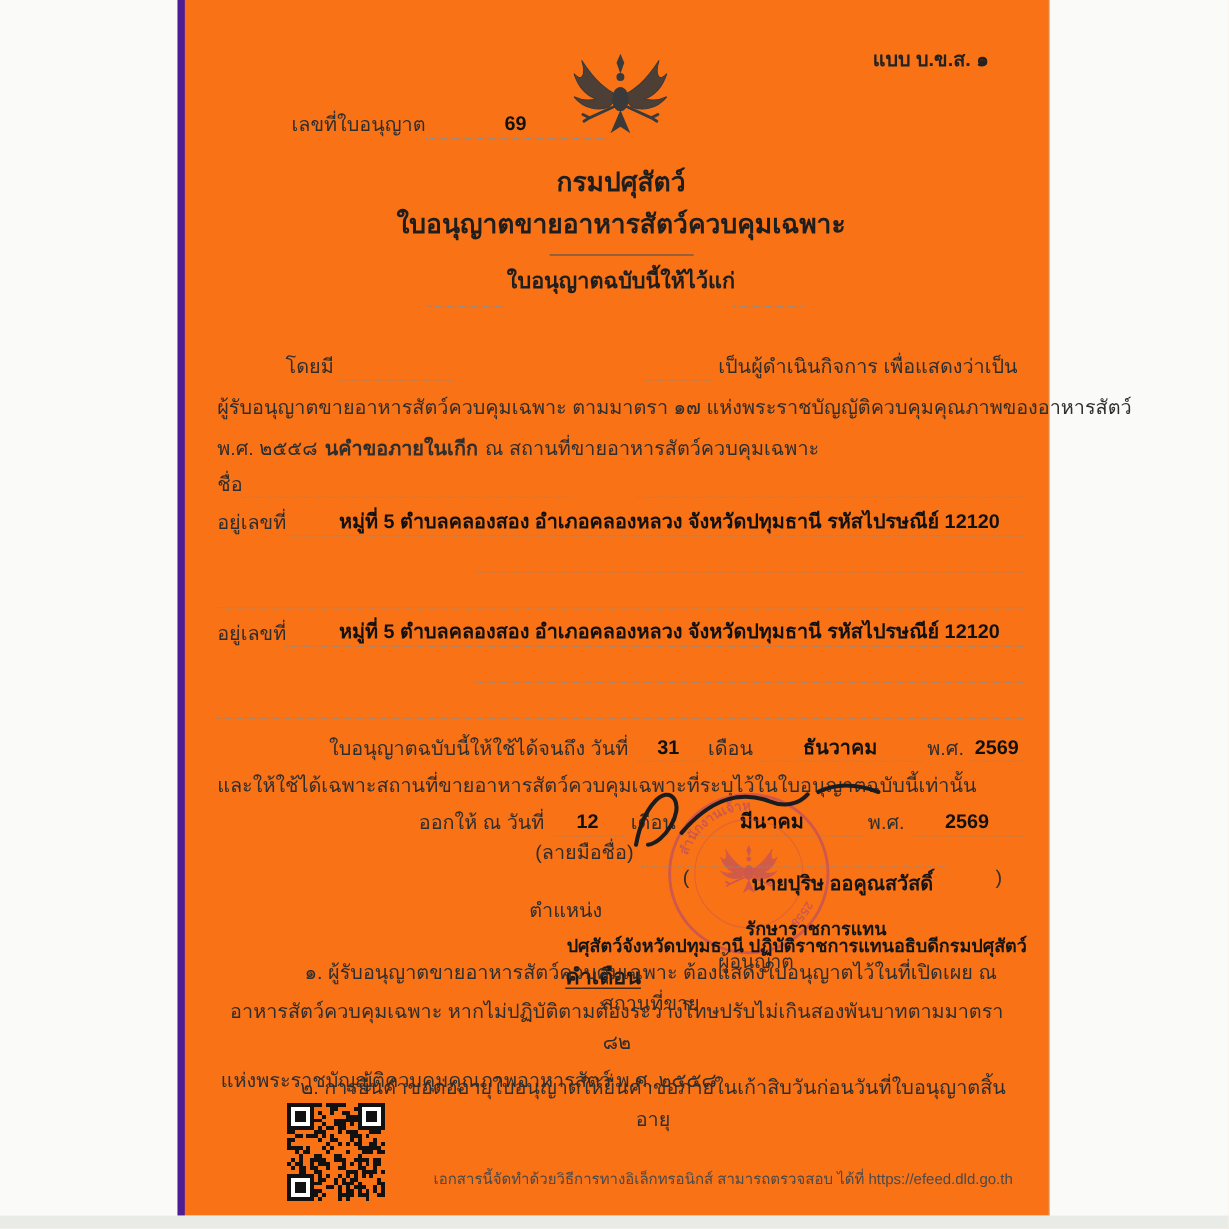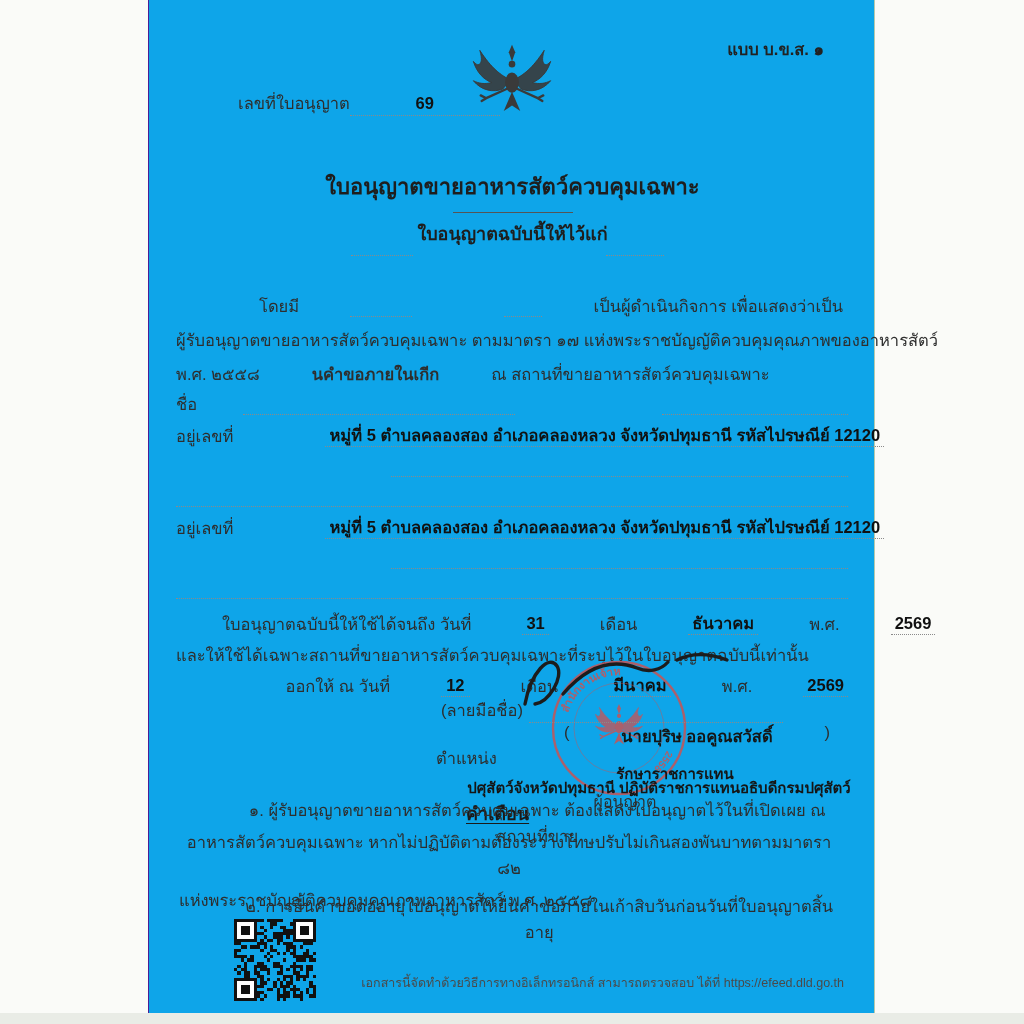--- a/index.html
+++ b/index.html
@@ -1,22 +1,22 @@
 <!DOCTYPE html>
 <html><head>
 <meta charset="utf-8">
 <style>
   * { margin:0; padding:0; box-sizing:border-box; }
   html,body { width:1024px; height:1024px; background:#fafbf8; overflow:hidden; }
   body { font-family:"Liberation Sans","DejaVu Sans",sans-serif; color:#2e2e2e; position:relative; }
 
   .page {
     position:absolute; left:148px; top:0; width:727px; height:1013px;
-    background:#0ea5e9;
-    border-left:1px solid #4c1d95;
+    background:#f97316;
+    border-left:6px solid #4c1d95;
     border-right:1px solid #b6c9ac;
   }
   .bottom-band { position:absolute; left:0; top:1013px; width:1024px; height:11px; background:#e9ece6; }
 
   .abs { position:absolute; }
   .b { font-weight:bold; }
   .ctr { text-align:center; }
 
   .form-code { top:36px; right:50px; font-size:16.5px; font-weight:600; color:#222; }
 
@@ -28,21 +28,21 @@
   .dept { top:134px; left:0; width:727px; font-size:22px; font-weight:600; color:#1e1e1e; }
   .doc-title { top:169px; left:0; width:727px; font-size:22px; font-weight:600; color:#1e1e1e; }
   .divider { top:212px; left:304px; width:120px; border-top:1.6px solid #555; }
   .issued-to { top:219px; left:0; width:727px; font-size:18px; font-weight:600; color:#1e1e1e; }
 
   .dotted { border-bottom:1.6px dotted #8a8a8a; }
   .seg1 { top:252px; left:202px; width:62px; height:4px; }
   .seg2 { top:252px; left:457px; width:58px; height:4px; }
 
   .content { position:absolute; top:283px; left:27px; width:672px; font-size:16.5px; line-height:1.3; }
-  .row { display:flex; align-items:flex-end; min-height:30px;gap:46px; }
+  .row { display:flex; align-items:flex-end; min-height:30px; }
   .row > span { white-space:nowrap; }
   .dots { border-bottom:1.6px dotted #8a8a8a; height:1.3em; }
   .sp { height:1.3em; }
   .fill { flex:1; }
   .dotcell { border-bottom:1.6px dotted #8a8a8a; text-align:center; font-weight:bold; color:#111; padding:0 4px; height:1.35em; }
   .r1 { height:34px; } .r1 .ind { width:57px; }
   .r2 { height:34px; }
   .r3 { height:34px; } .r3 .b { margin:0 6px; }
   .r4 { height:30px;justify-content:space-between; }
   .r5 { height:32px; }
@@ -107,20 +107,21 @@
     <span>เลขที่ใบอนุญาต</span>
     <span class="dotcell cell">69</span>
   </div>
 
   <div class="abs garuda-wrap">
     <svg width="92" height="94" viewBox="0 0 100 100" style="color:#3a3a3a">
         <use href="#garuda"></use>
       </svg>
   </div>
 
+  <div class="abs dept ctr">กรมปศุสัตว์</div>
   <div class="abs doc-title ctr">ใบอนุญาตขายอาหารสัตว์ควบคุมเฉพาะ</div>
   <div class="abs divider"></div>
   <div class="abs issued-to ctr">ใบอนุญาตฉบับนี้ให้ไว้แก่</div>
   <div class="abs dotted seg1"></div>
   <div class="abs dotted seg2"></div>
 
   <div class="content">
     <div class="row r1">
       <span class="ind"></span>
       <span class="lbl-gap">โดยมี</span>

